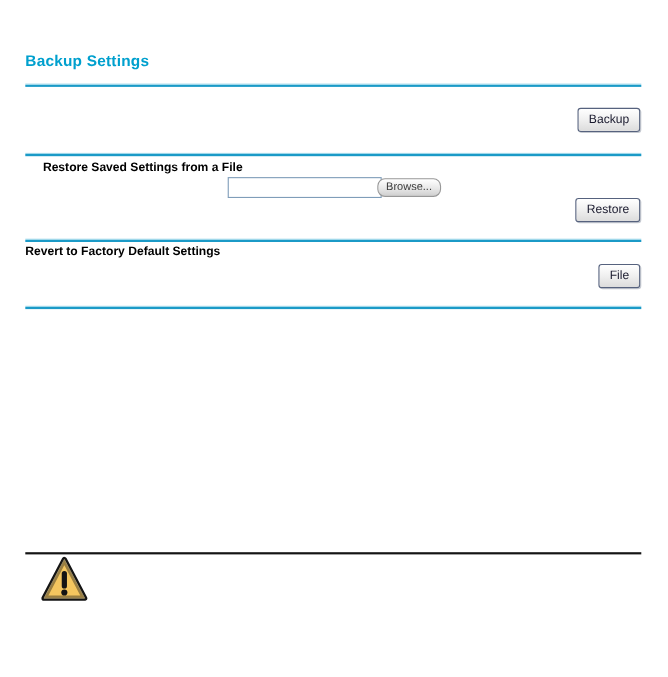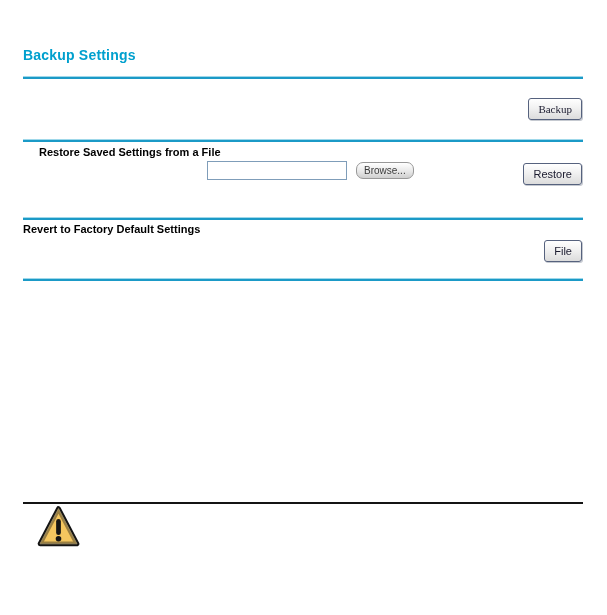--- a/index.html
+++ b/index.html
@@ -67,21 +67,21 @@
     width: 134px;
     height: 15px;
     border: 1px solid #7F9DB9;
     font-family: "Liberation Sans", sans-serif;
     font-size: 11px;
     padding: 1px 2px;
     background: #ffffff;
   }
   .browse-btn {
     position: absolute;
-    left: 356px;
+    left: 343px;
     top: 122px;
     height: 17px;
     padding: 0 7px;
     font-family: "Liberation Sans", sans-serif;
     font-size: 10px;
     color: #3a3a3a;
     background: linear-gradient(to bottom, #ffffff 0%, #e8e8e8 55%, #cfcfcf 100%);
     border: 1px solid #989898;
     border-radius: 7px;
     cursor: pointer;
@@ -96,28 +96,28 @@
 </style>
 </head>
 <body>
 
 <div class="page">
 
   <div class="page-title">Backup Settings</div>
 
   <div class="divider-teal" style="top:36px;"></div>
 
-  <button class="btn" style="top:58px;font-family:Liberation Serif, serif;">Backup</button>
+  <button class="btn" style="top:58px;">Backup</button>
 
   <div class="divider-teal" style="top:99px;"></div>
 
   <div class="section-label" style="top:106px;padding-left:16px;">Restore Saved Settings from a File</div>
   <input class="file-text-input" type="text" value="" style="">
   <button class="browse-btn">Browse...</button>
-  <button class="btn" style="top:123px;">Restore</button>
+  <button class="btn" style="top:140px;">Restore</button>
 
   <div class="divider-teal" style="top:177px;"></div>
 
   <div class="section-label" style="top:183px;">Revert to Factory Default Settings</div>
   <button class="btn" style="top:200px;">File</button>
 
   <div class="divider-teal" style="top:238px;"></div>
 
   <div class="divider-dark" style="top:462px; height:1.5px;"></div>
 

